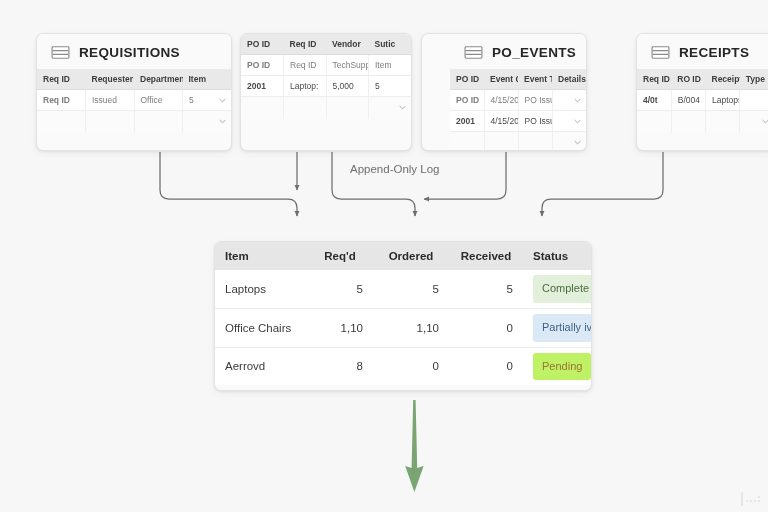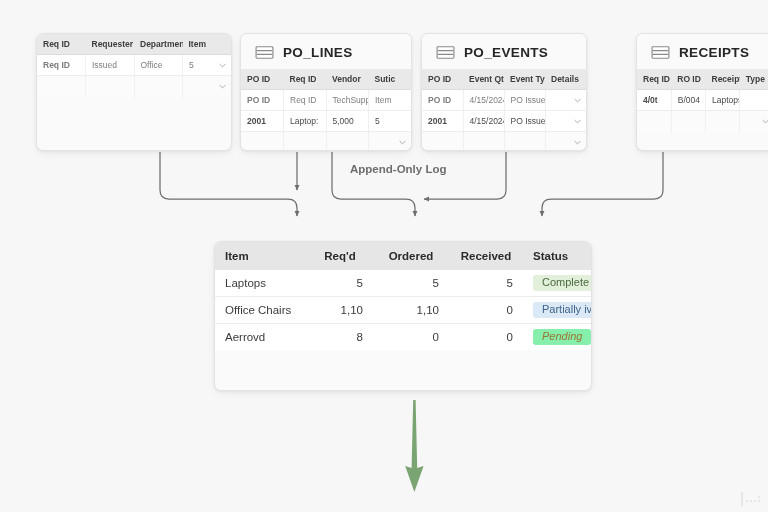--- a/index.html
+++ b/index.html
@@ -70,32 +70,32 @@
     background: #fff;
     font-size: 11.5px; color: #3b3b3b;
     padding: 7px 10px; text-align: right;
     border-bottom: 1px solid #ececec;
     white-space: nowrap; height: 25px;
   }
   table.main td.l { text-align: left; }
   table.main td.s { text-align: left; padding: 5px 10px; }
   table.main tr:last-child td { border-bottom: none; }
   .badge {
-    display: inline-block; padding: 1px 9px; border-radius: 3px;
+    display: inline-block; padding: 7px 9px; border-radius: 3px;
     font-size: 11px; line-height: 1.25; white-space: nowrap;
   }
   .badge.green  { background: #e2efda; color: #4a6b3e; }
   .badge.blue   { background: #dbe9f6; color: #3f6489; }
-  .badge.orange { background: #86efac; color: #9a7434; font-style: italic; }
+  .badge.orange { background: #bef264; color: #9a7434; }
 
   
   #wires { position: absolute; inset: 0; pointer-events: none; }
   .lbl-append {
     position: absolute; left: 350px; top: 163px;
-    font-size: 11.5px; color: #6e6e6e; white-space: nowrap; font-weight: bold;
+    font-size: 11.5px; color: #6e6e6e; white-space: nowrap;
   }
   .corner { position: absolute; right: 2px; bottom: 2px; width: 26px; height: 22px; opacity: .35; }
 </style>
 </head>
 <body>
 
 <div id="stage">
 
   <svg id="wires" width="768" height="512" viewBox="0 0 768 512">
     <defs>
@@ -115,20 +115,28 @@
     </g>
 
     <g>
       <path d="M413.2,400 L415.6,400 L417.2,468 L423.6,466 L414.4,492 L405.2,466 L411.6,468 z" fill="#7aa472"></path>
     </g>
   </svg>
 
   <div class="lbl-append">Append-Only Log</div>
 
   <div class="panel" id="p0" style="left:36px; top:33px; width:196px; height:118px;">
+      <div class="panel-head">
+        <svg class="tbl-icon" width="19" height="13" viewBox="0 0 24 17">
+          <rect x="1" y="1" width="22" height="15" rx="1.2" fill="#fff" stroke="#8a8a8a" stroke-width="1.5"></rect>
+          <line x1="1.8" y1="6" x2="22.2" y2="6" stroke="#8a8a8a" stroke-width="1.5"></line>
+          <line x1="1.8" y1="11" x2="22.2" y2="11" stroke="#8a8a8a" stroke-width="1.5"></line>
+        </svg>
+        <span class="panel-title">REQUISITIONS</span>
+      </div>
       <table class="grid">
         <thead>
           <tr>
             <th>Req ID</th>
             <th>Requester</th>
             <th>Department</th>
             <th>Item</th>
           </tr>
         </thead>
         <tbody>
@@ -155,28 +163,20 @@
                 <svg class="chev" width="7" height="5" viewBox="0 0 7 5">
                   <path d="M0.6 1 L3.5 3.9 L6.4 1" fill="none" stroke="#6d6d6d" stroke-width="1"></path>
                 </svg>
               </span>
             </td>
           </tr>
         </tbody>
       </table>
     </div>
   <div class="panel" id="p1" style="left:240px; top:33px; width:172px; height:118px;">
-      <div class="panel-head">
-        <svg class="tbl-icon" width="19" height="13" viewBox="0 0 24 17">
-          <rect x="1" y="1" width="22" height="15" rx="1.2" fill="#fff" stroke="#8a8a8a" stroke-width="1.5"></rect>
-          <line x1="1.8" y1="6" x2="22.2" y2="6" stroke="#8a8a8a" stroke-width="1.5"></line>
-          <line x1="1.8" y1="11" x2="22.2" y2="11" stroke="#8a8a8a" stroke-width="1.5"></line>
-        </svg>
-        <span class="panel-title">PO_LINES</span>
-      </div>
       <table class="grid">
         <thead>
           <tr>
             <th>PO ID</th>
             <th>Req ID</th>
             <th>Vendor</th>
             <th>Sutic</th>
           </tr>
         </thead>
         <tbody>
@@ -201,21 +201,21 @@
                 <span></span>
                 <svg class="chev" width="7" height="5" viewBox="0 0 7 5">
                   <path d="M0.6 1 L3.5 3.9 L6.4 1" fill="none" stroke="#6d6d6d" stroke-width="1"></path>
                 </svg>
               </span>
             </td>
           </tr>
         </tbody>
       </table>
     </div>
-  <div class="panel" id="p2" style="left:421px; top:33px; width:166px; height:118px;">
+  <div class="panel" id="p2" style="left:421px; top:33px; width:166px; height:118px;padding-left:28px;">
       <div class="panel-head">
         <svg class="tbl-icon" width="19" height="13" viewBox="0 0 24 17">
           <rect x="1" y="1" width="22" height="15" rx="1.2" fill="#fff" stroke="#8a8a8a" stroke-width="1.5"></rect>
           <line x1="1.8" y1="6" x2="22.2" y2="6" stroke="#8a8a8a" stroke-width="1.5"></line>
           <line x1="1.8" y1="11" x2="22.2" y2="11" stroke="#8a8a8a" stroke-width="1.5"></line>
         </svg>
         <span class="panel-title">PO_EVENTS</span>
       </div>
       <table class="grid">
         <thead>

